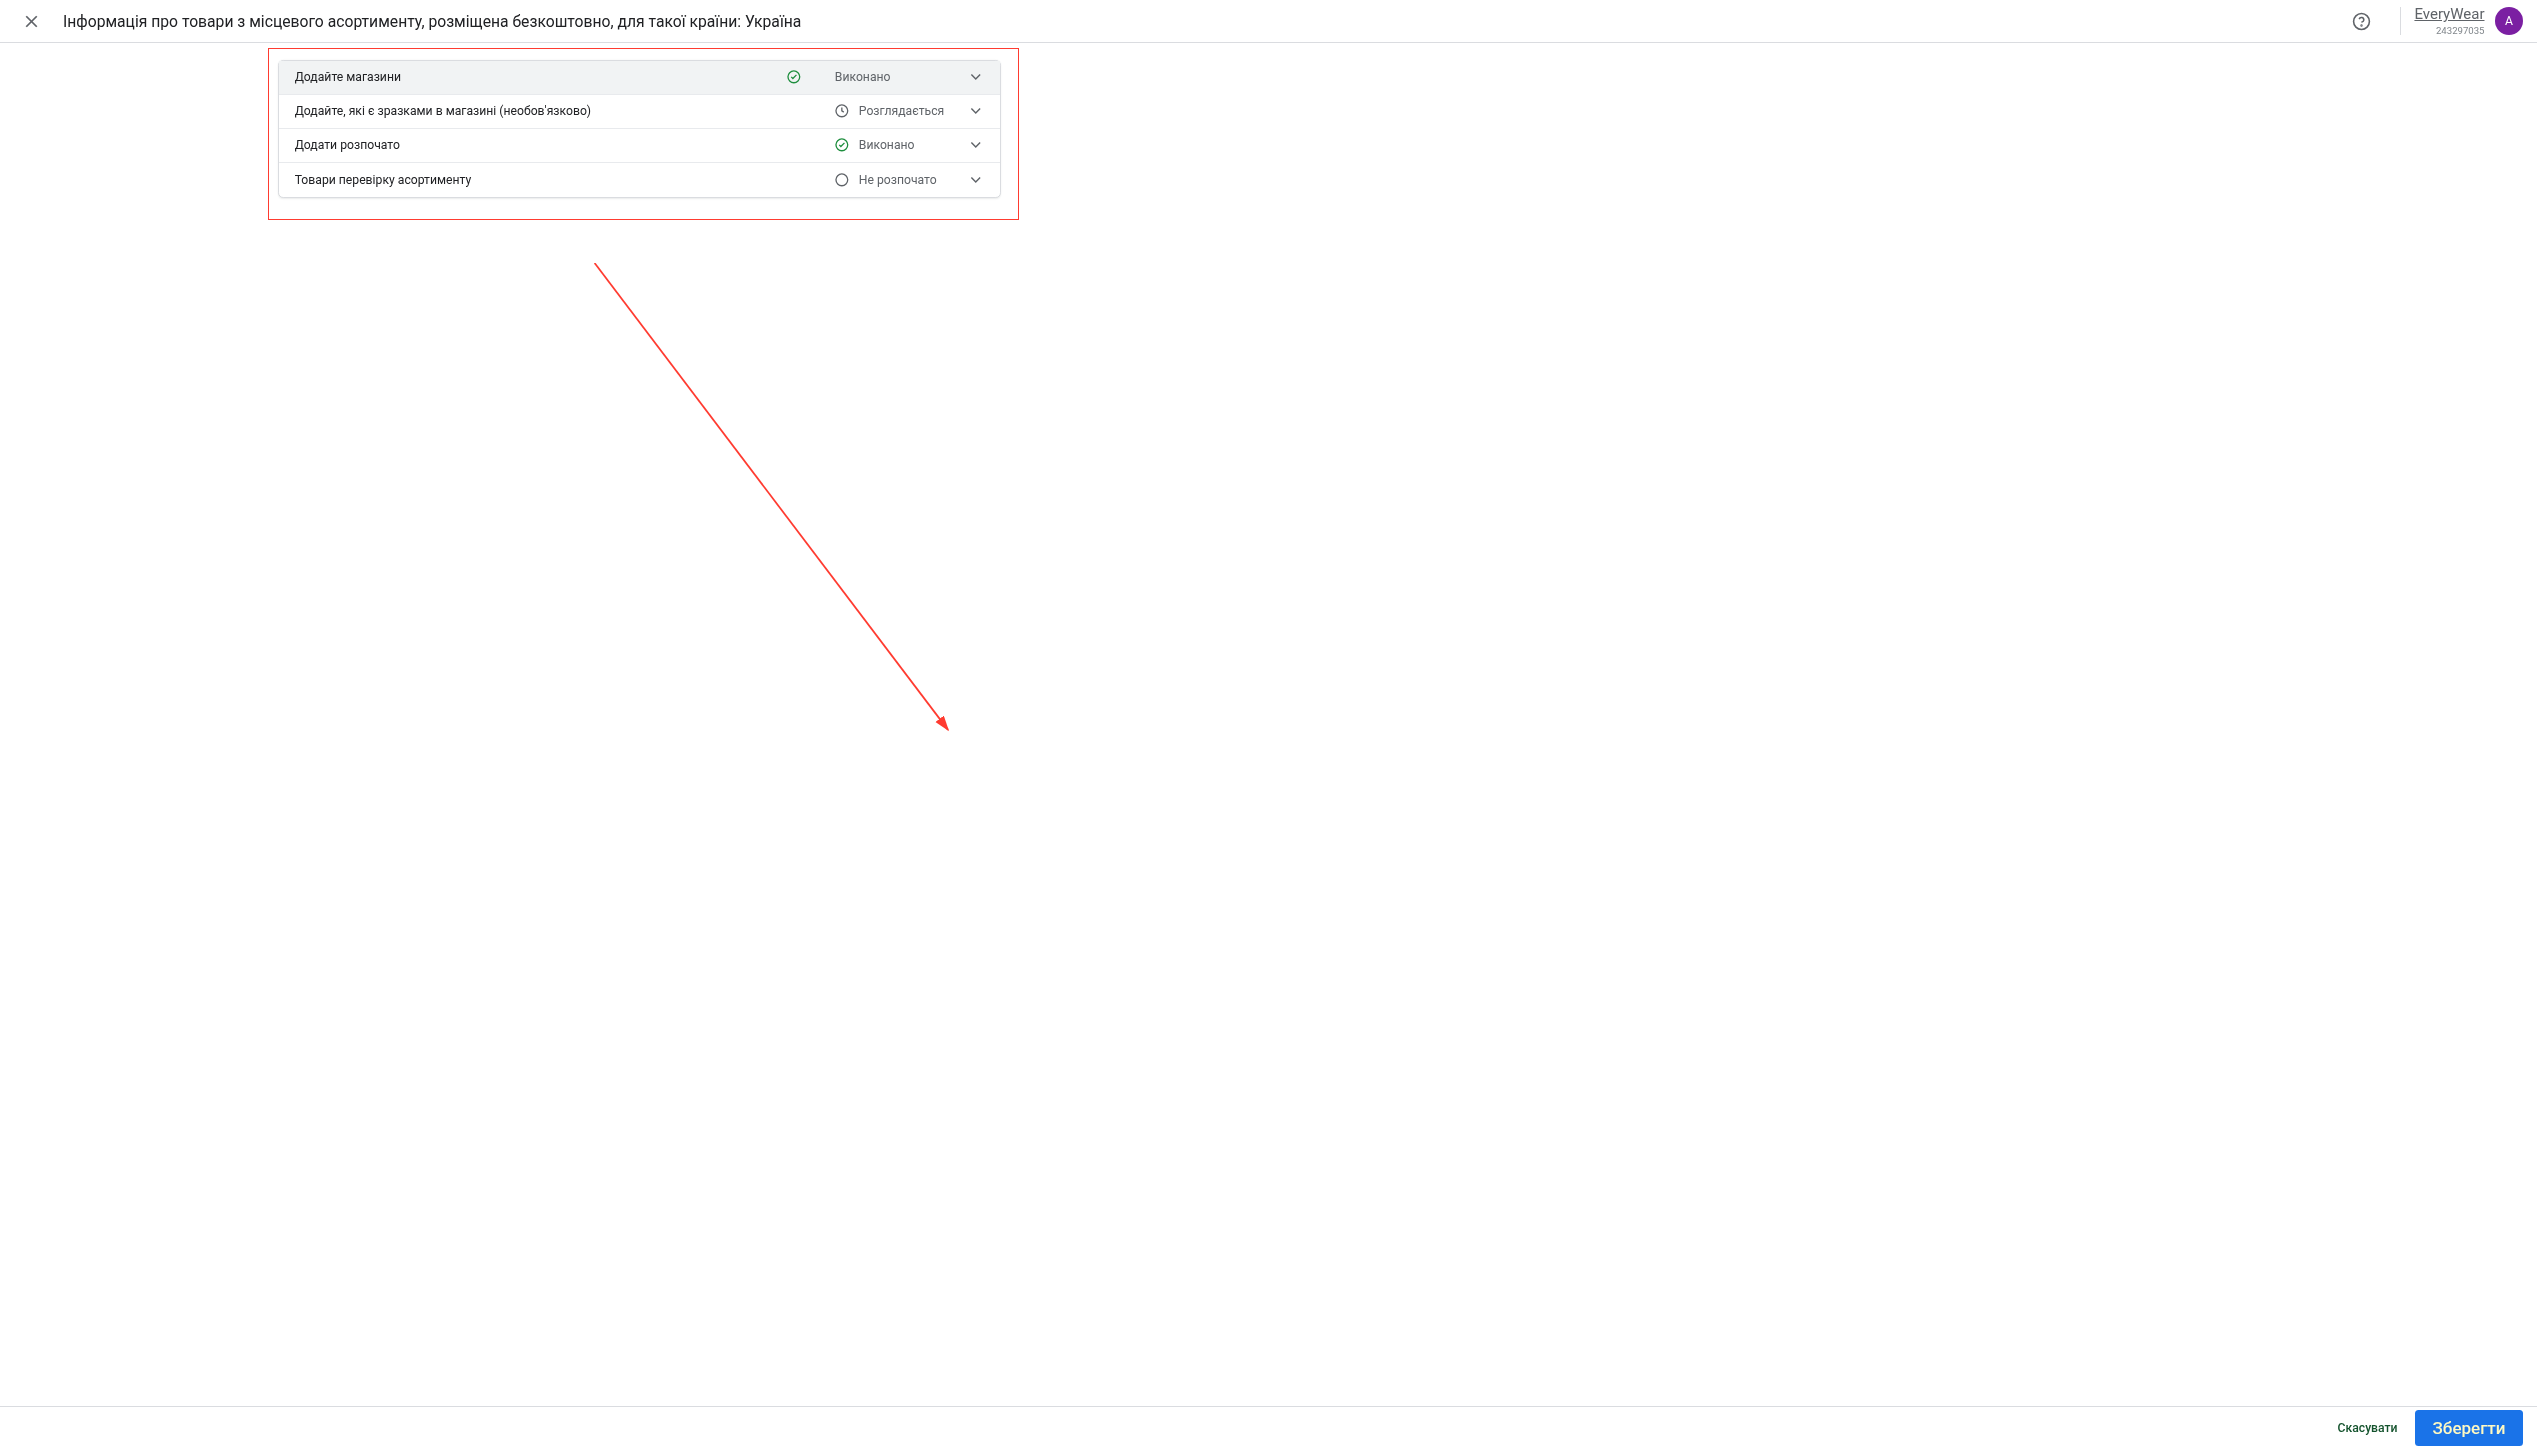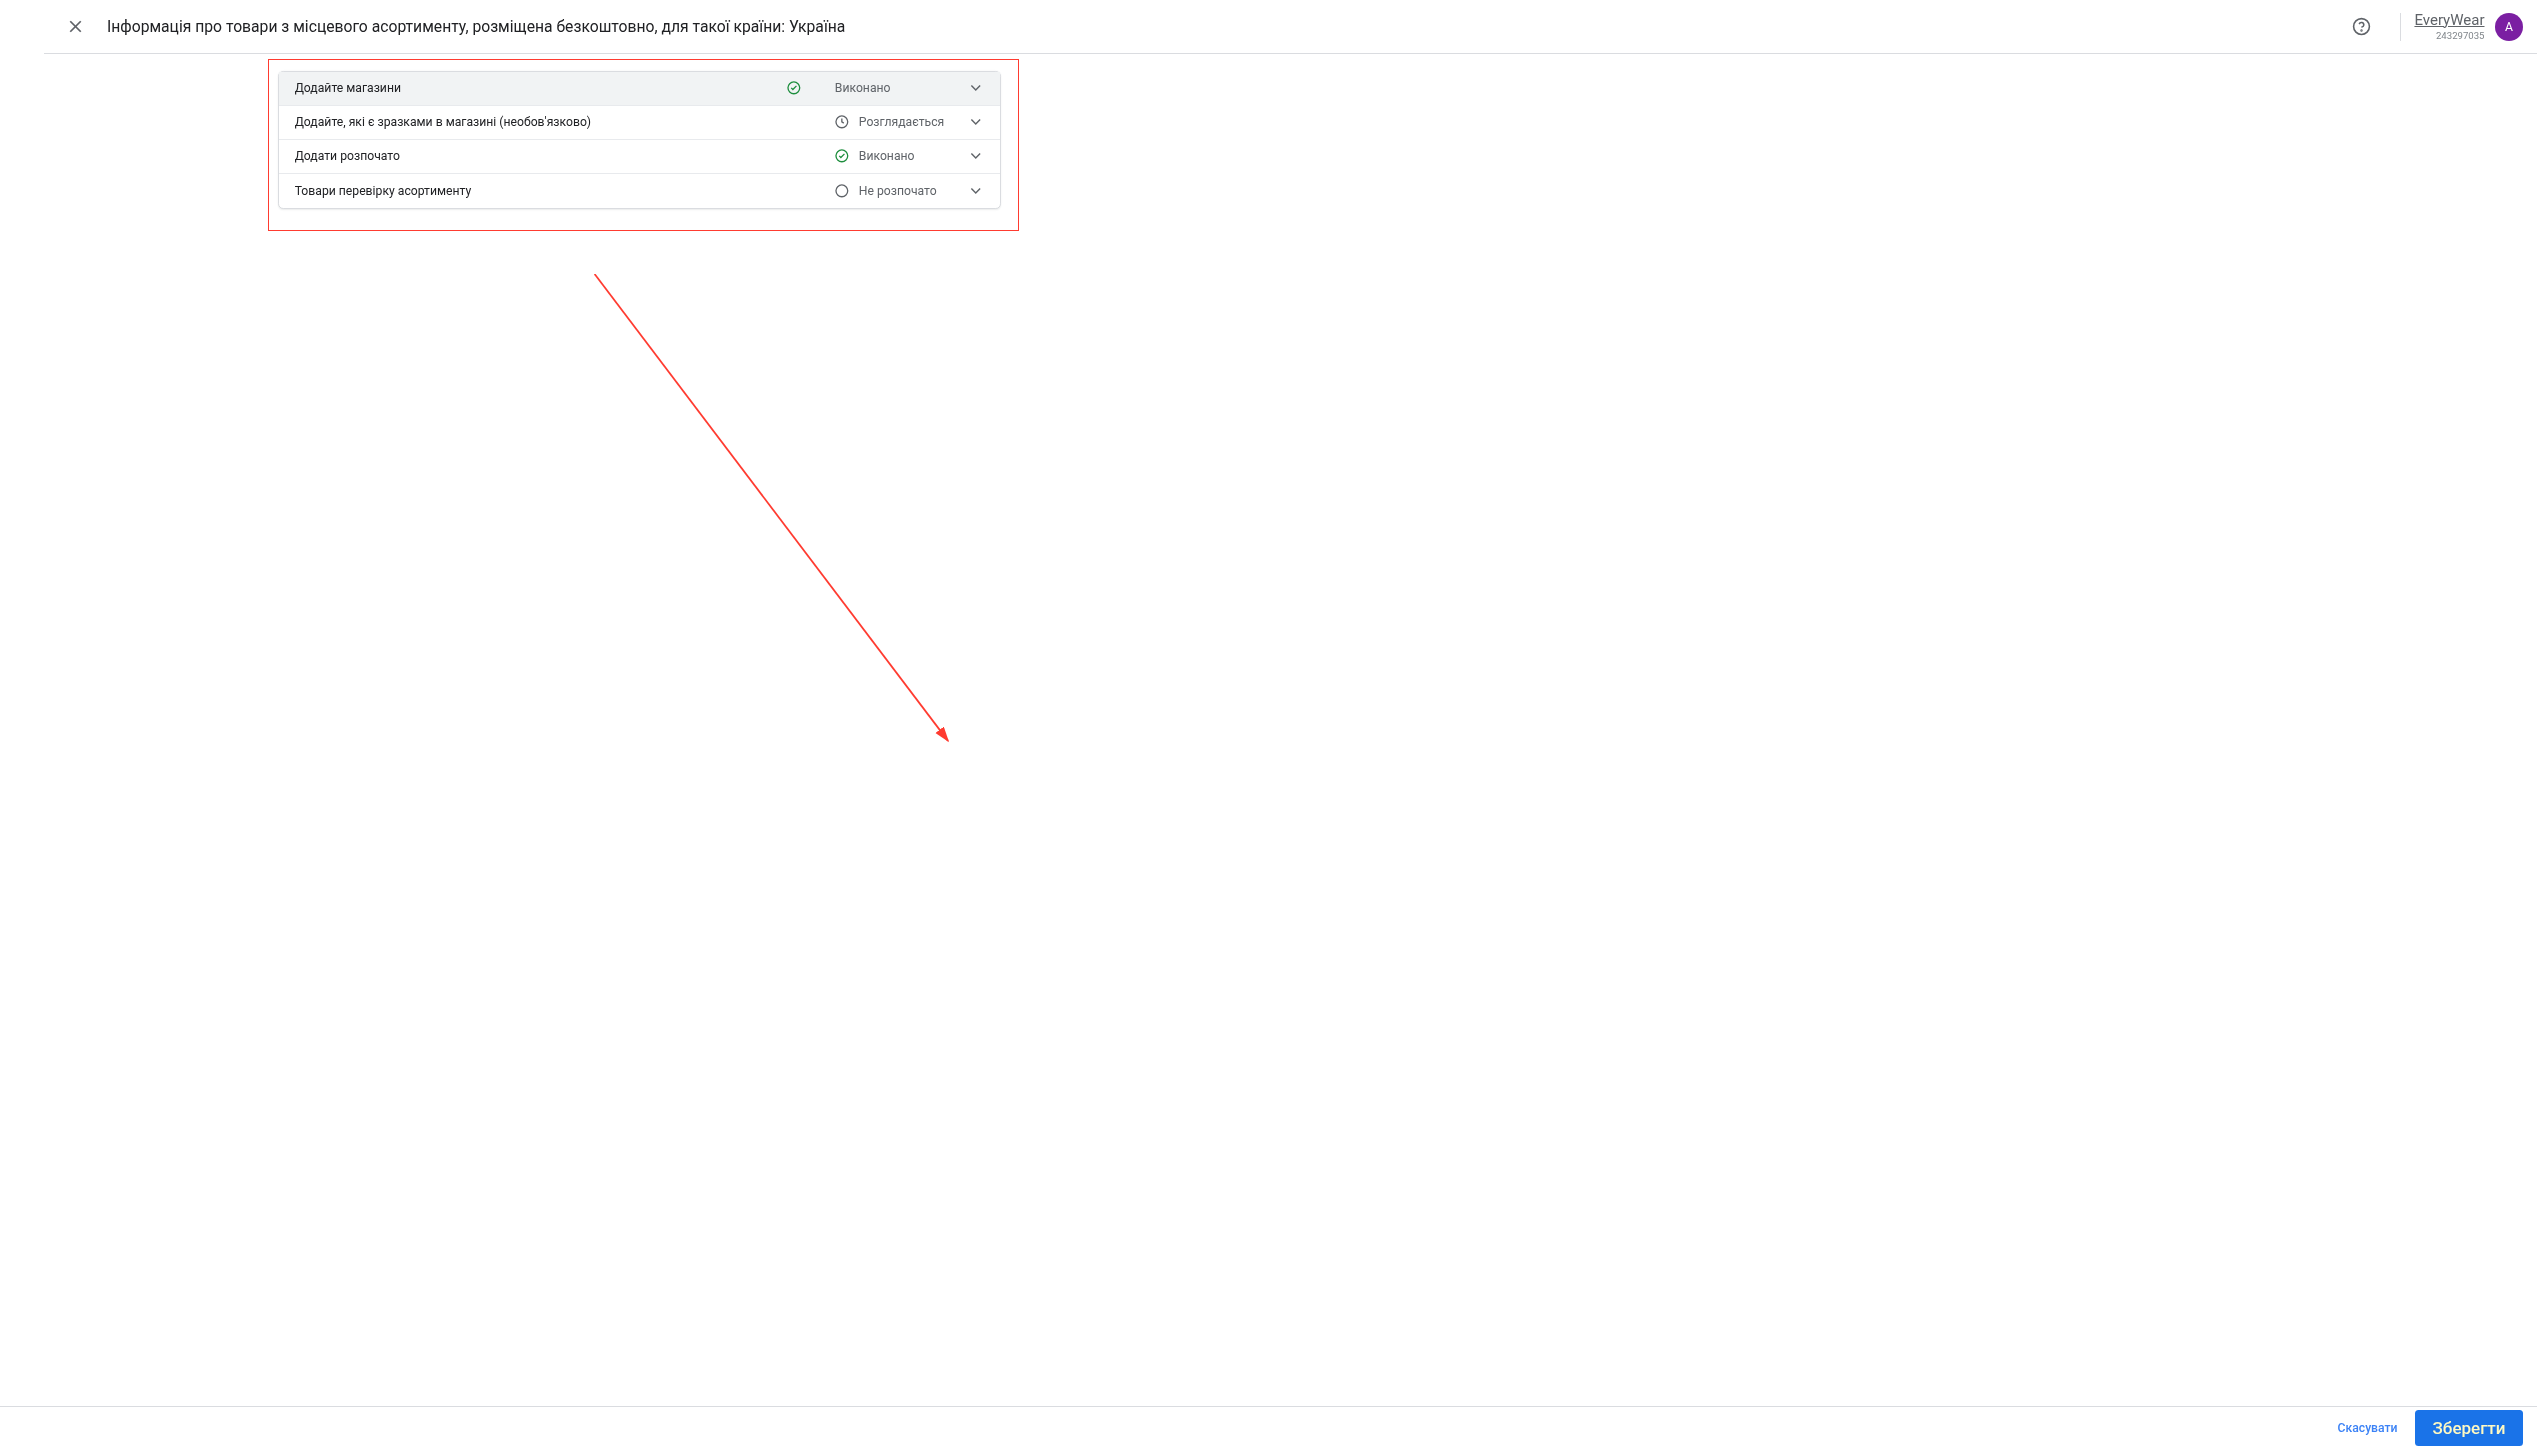--- a/index.html
+++ b/index.html
@@ -13,22 +13,21 @@
       position: relative;
       width: 100%;
       height: 100vh;
       overflow: hidden;
     }
     .header {
       display: flex;
       align-items: center;
       padding: 7px 14px;
       border-bottom: 0.9px solid #dadce0;
-      height: 54px;
-      margin-left: 44px;
+      height: 43px;
     }
     .close-btn {
       width: 35px;
       height: 35px;
       display: flex;
       align-items: center;
       justify-content: center;
       cursor: pointer;
       border-radius: 50%;
       color: #5f6368;
@@ -159,21 +158,21 @@
       display: flex;
       align-items: center;
       justify-content: flex-end;
       padding: 0 14px;
       background: #fff;
       border-top: 0.9px solid #dadce0;
     }
     .btn-text {
       background: none;
       border: none;
-      color: #3b82f6;
+      color: #14532d;
       font-size: 12.2px;
       font-weight: 500;
       padding: 7px 10.5px;
       cursor: pointer;
       border-radius: 3.5px;
       margin-right: 7px;
     }
     .btn-primary {
       background: #1a73e8;
       border: none;

